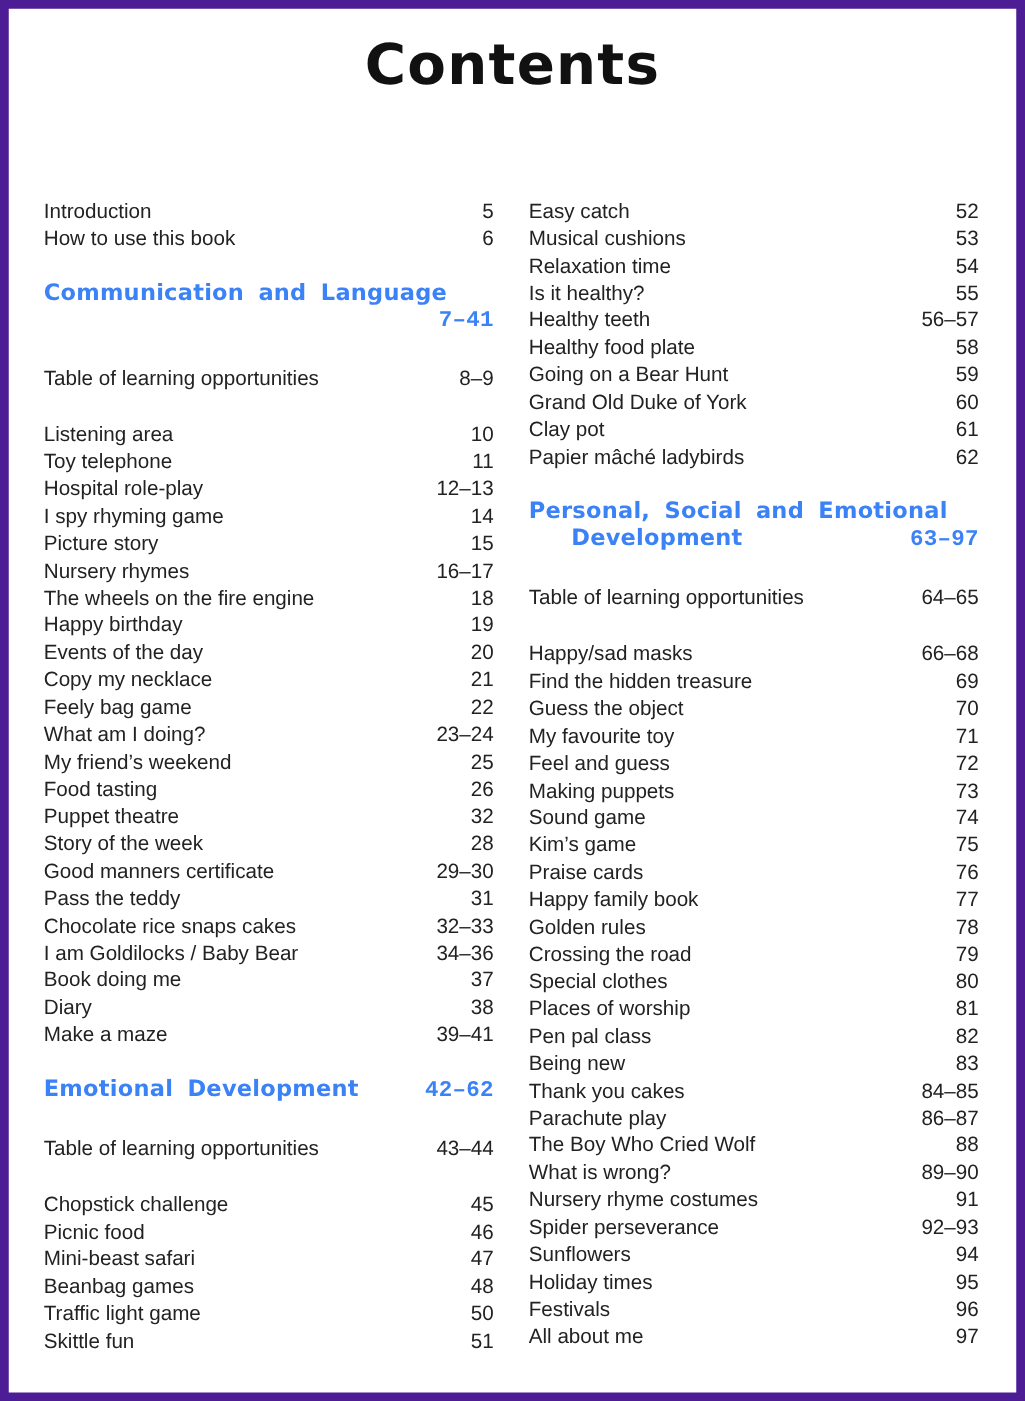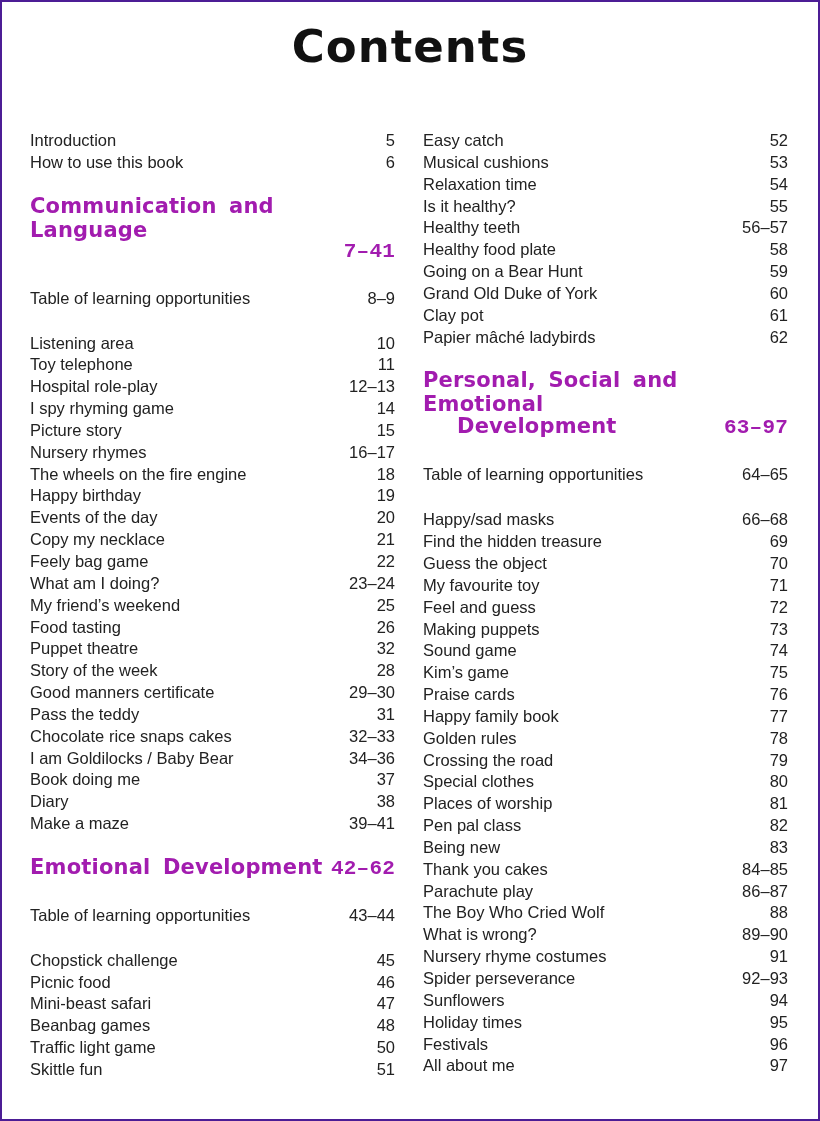--- a/index.html
+++ b/index.html
@@ -7,39 +7,39 @@
     padding: 0;
     background: #ffffff;
     font-family: "Liberation Sans", sans-serif;
   }
   .page {
     position: relative;
     width: 820px;
     height: 1121px;
     background: #ffffff;
     box-sizing: border-box;
-    border: 2px solid #4c1d95;
+    border: 7px solid #4c1d95;
     overflow: hidden;
     color: #1d1d1d;
   }
   .title {
     margin-top: 18px;
     text-align: center;
     font-family: "DejaVu Sans", sans-serif;
     font-weight: bold;
     font-size: 45px;
     line-height: 54px;
     letter-spacing: 1px;
     color: #111111;
   }
   .columns {
     display: flex;
     gap: 28px;
     padding: 0 30px 0 28px;
-    margin-top: 56px;
+    margin-top: 80px;
   }
   .column {
     flex: 1 1 0;
     min-width: 0;
   }
   
   .entry {
     display: flex;
     justify-content: space-between;
     align-items: baseline;
@@ -52,25 +52,25 @@
   
   .block-table { margin-top: 24px; }
   .block-main  { margin-top: 23px; }
   .block-main.first { margin-top: 0; }
   .block-intro { margin-top: 0; }
   
   .heading {
     margin-top: 20px;
     font-family: "DejaVu Sans", sans-serif;
     font-weight: bold;
-    font-size: 21px;
+    font-size: 18px;
     line-height: 24px;
     letter-spacing: 0.2px;
     word-spacing: 5px;
-    color: #a21caf;
+    color: #3b82f6;
   }
   .h-line {
     display: flex;
     justify-content: space-between;
     align-items: baseline;
   }
   .h-line2 { margin-top: -2px; }
   .h-indent { padding-left: 34px; }
   .h-range { white-space: nowrap; font-family: Liberation Mono, monospace; }
 </style>

